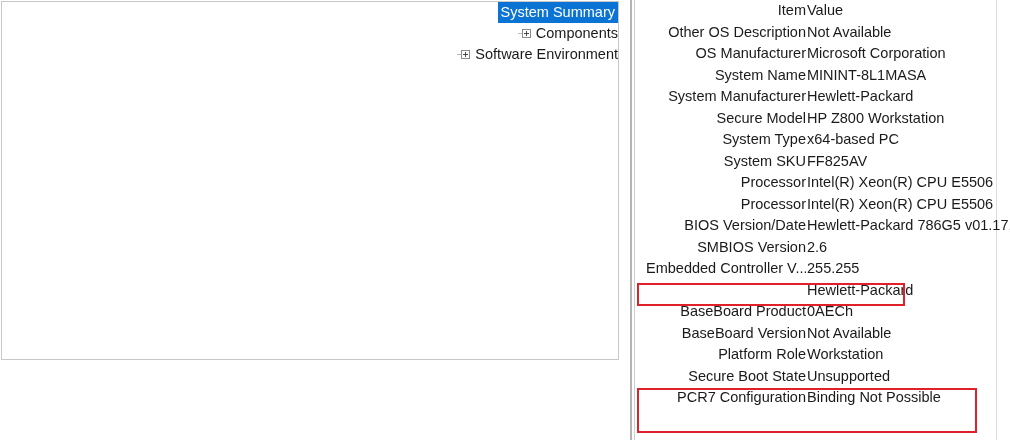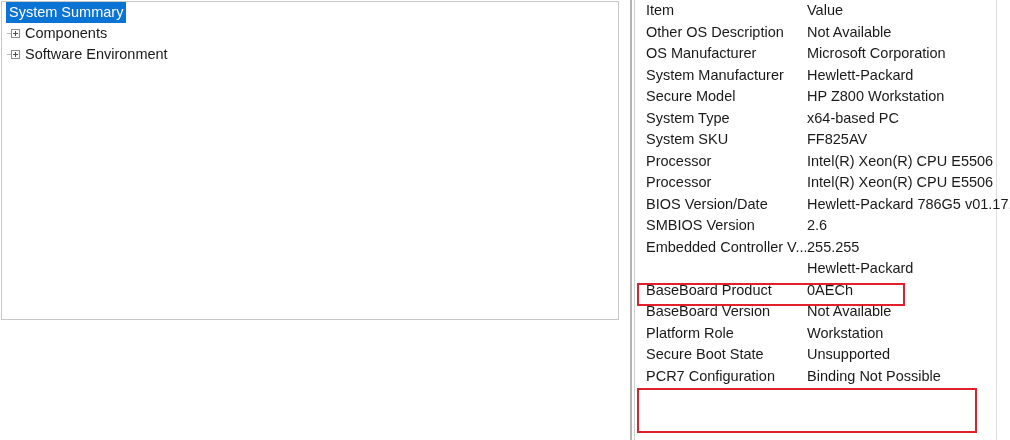--- a/index.html
+++ b/index.html
@@ -15,25 +15,26 @@
     overflow: hidden;
     position: relative;
   }
 
   
   #tree-panel {
     position: absolute;
     left: 1px;
     top: 1px;
     width: 618px;
-    height: 319px;
+    height: 359px;
     background: #ffffff;
     border: 1px solid #c8c8c8;
     box-sizing: border-box;
     overflow: hidden;
+    text-align: right;
   }
   .tree-node {
     position: relative;
     height: 21px;
     line-height: 21px;
     font-size: 14.5px;
     white-space: nowrap;
     padding-left: 4px;
     box-sizing: border-box;
   }
@@ -154,20 +155,21 @@
     white-space: nowrap;
     overflow: hidden;
   }
   .detail-row .cell-item {
     position: absolute;
     left: 9px;
     top: 0;
     width: 160px;
     overflow: hidden;
     white-space: nowrap;
+    text-align: right;
   }
   .detail-row .cell-value {
     position: absolute;
     left: 170px;
     top: 0;
     white-space: nowrap;
   }
 
   
   .redbox {
@@ -215,20 +217,24 @@
       </div>
       <div class="detail-row">
         <span class="cell-item">Other OS Description</span>
         <span class="cell-value">Not Available</span>
       </div>
       <div class="detail-row">
         <span class="cell-item">OS Manufacturer</span>
         <span class="cell-value">Microsoft Corporation</span>
       </div>
       <div class="detail-row">
+        <span class="cell-item">System Name</span>
+        <span class="cell-value">MININT-8L1MASA</span>
+      </div>
+      <div class="detail-row">
         <span class="cell-item">System Manufacturer</span>
         <span class="cell-value">Hewlett-Packard</span>
       </div>
       <div class="detail-row">
         <span class="cell-item">Secure Model</span>
         <span class="cell-value">HP Z800 Workstation</span>
       </div>
       <div class="detail-row">
         <span class="cell-item">System Type</span>
         <span class="cell-value">x64-based PC</span>

